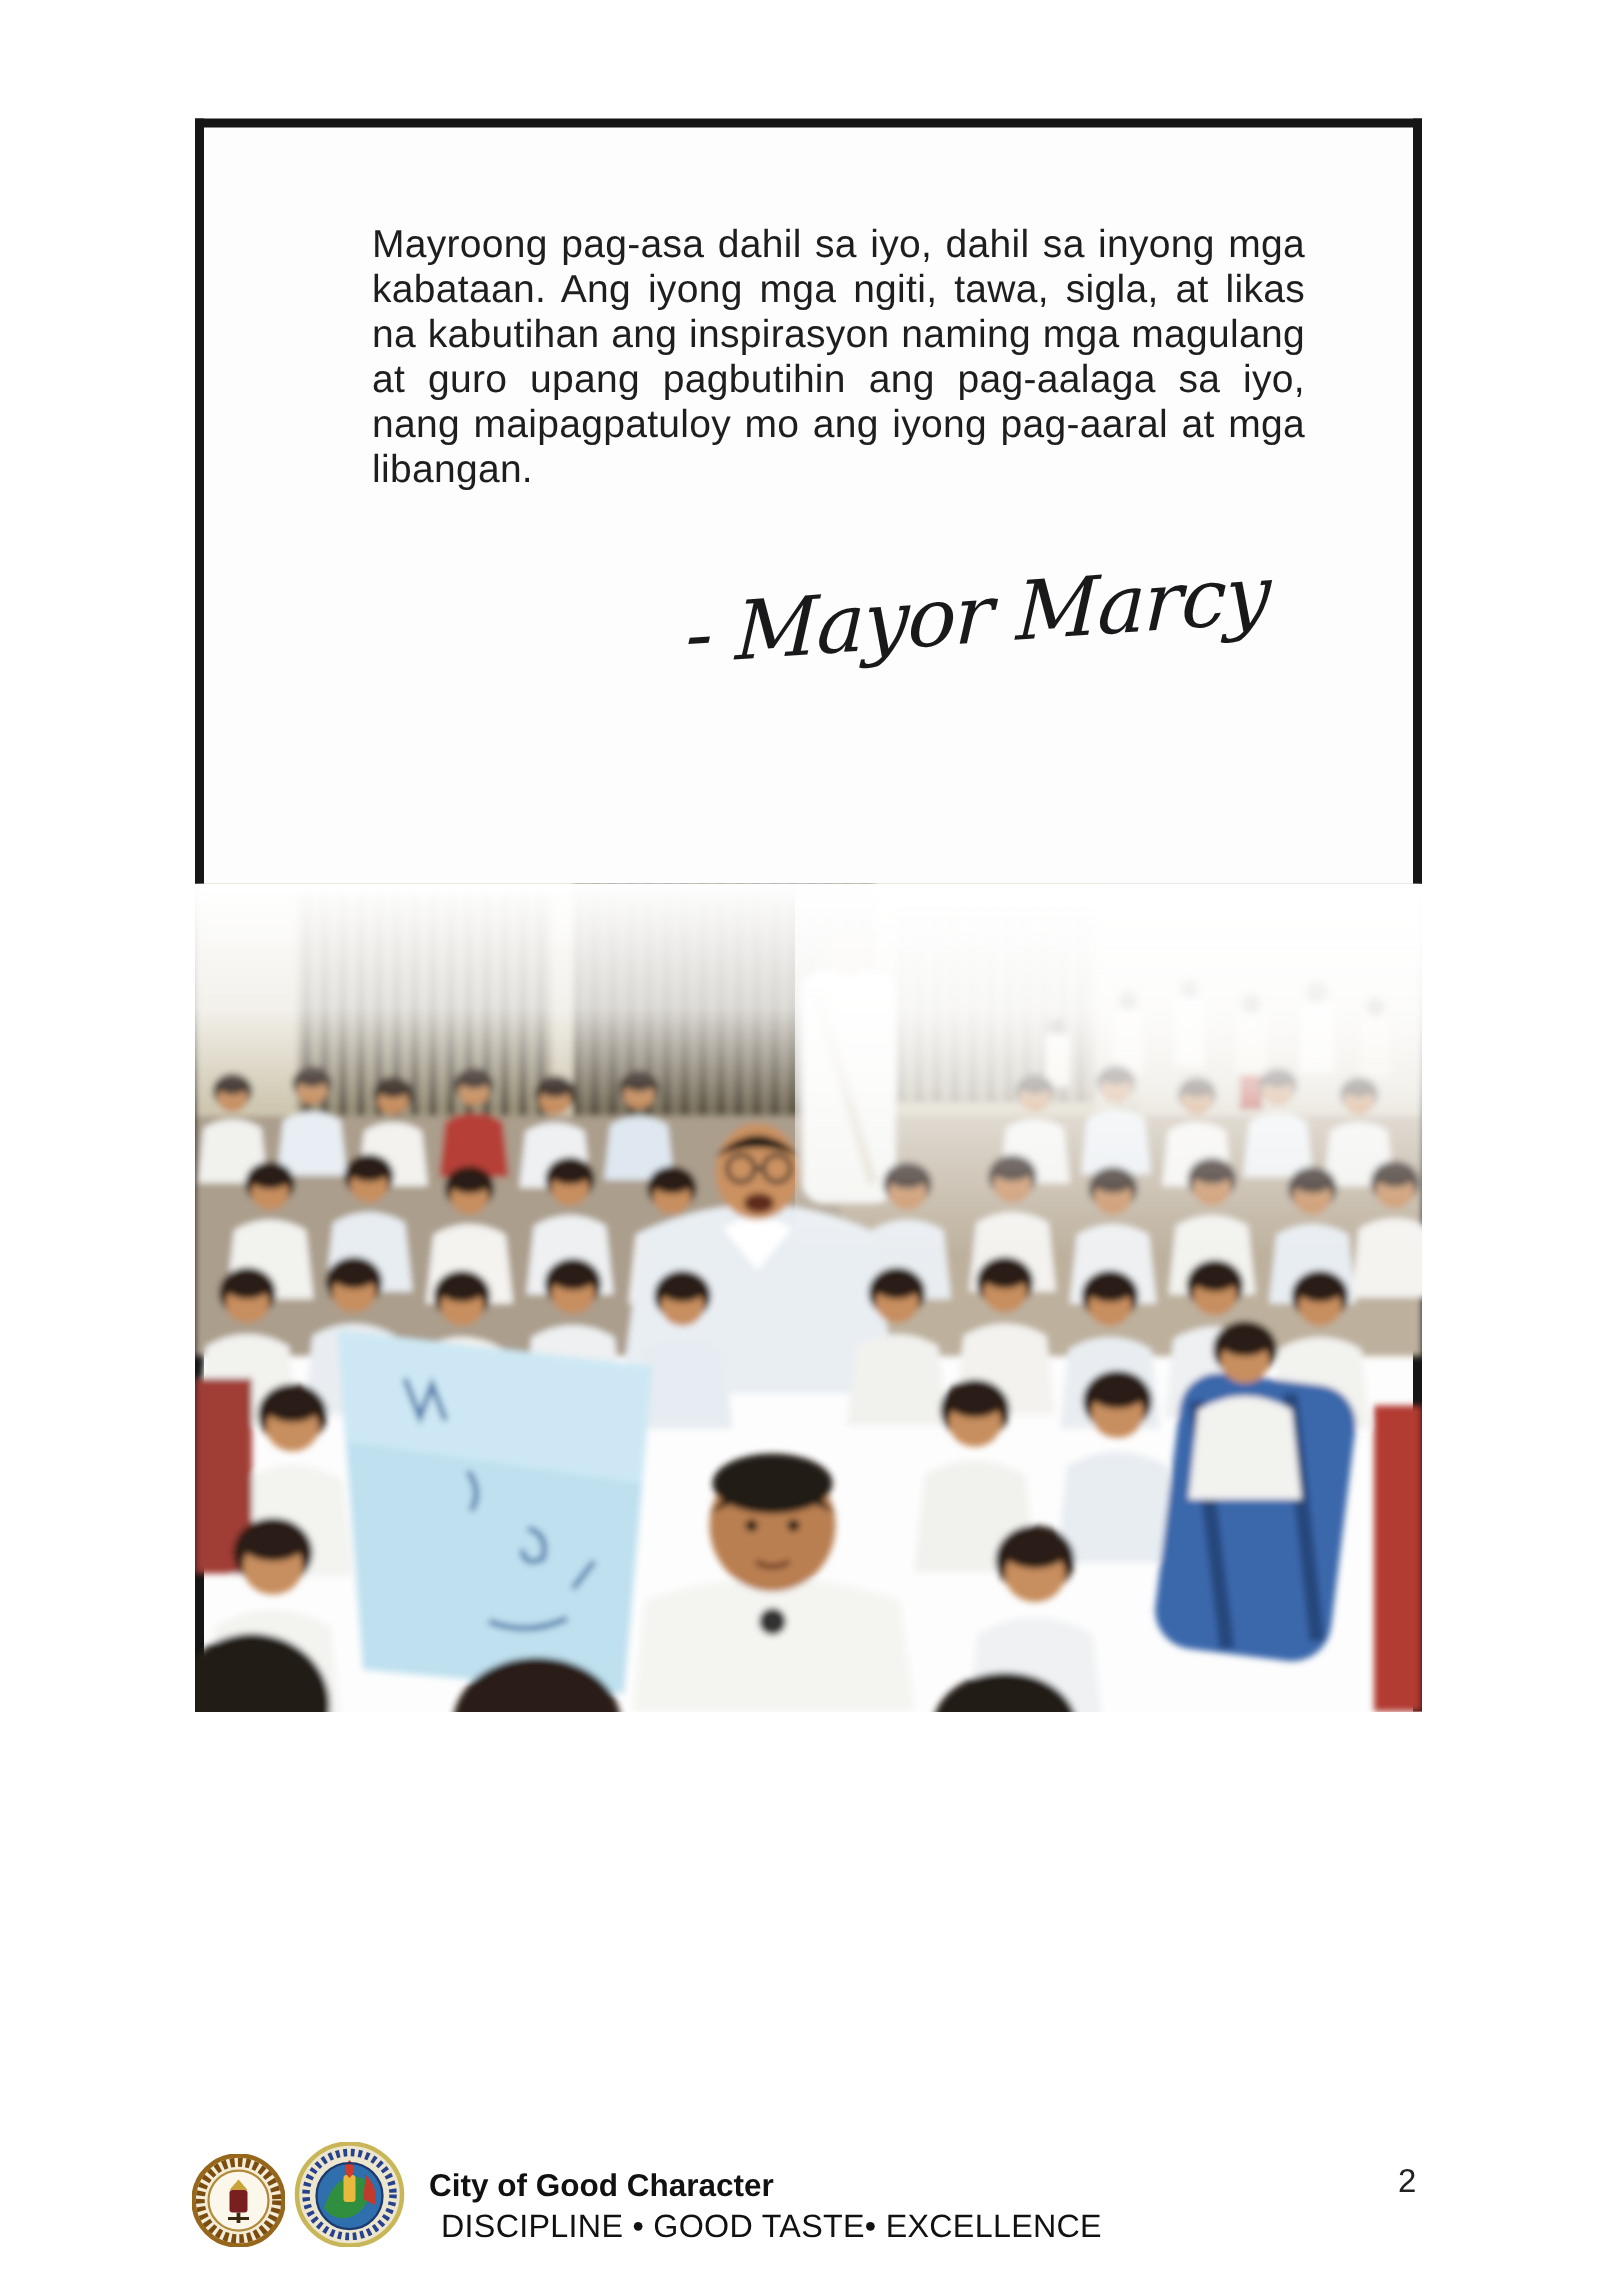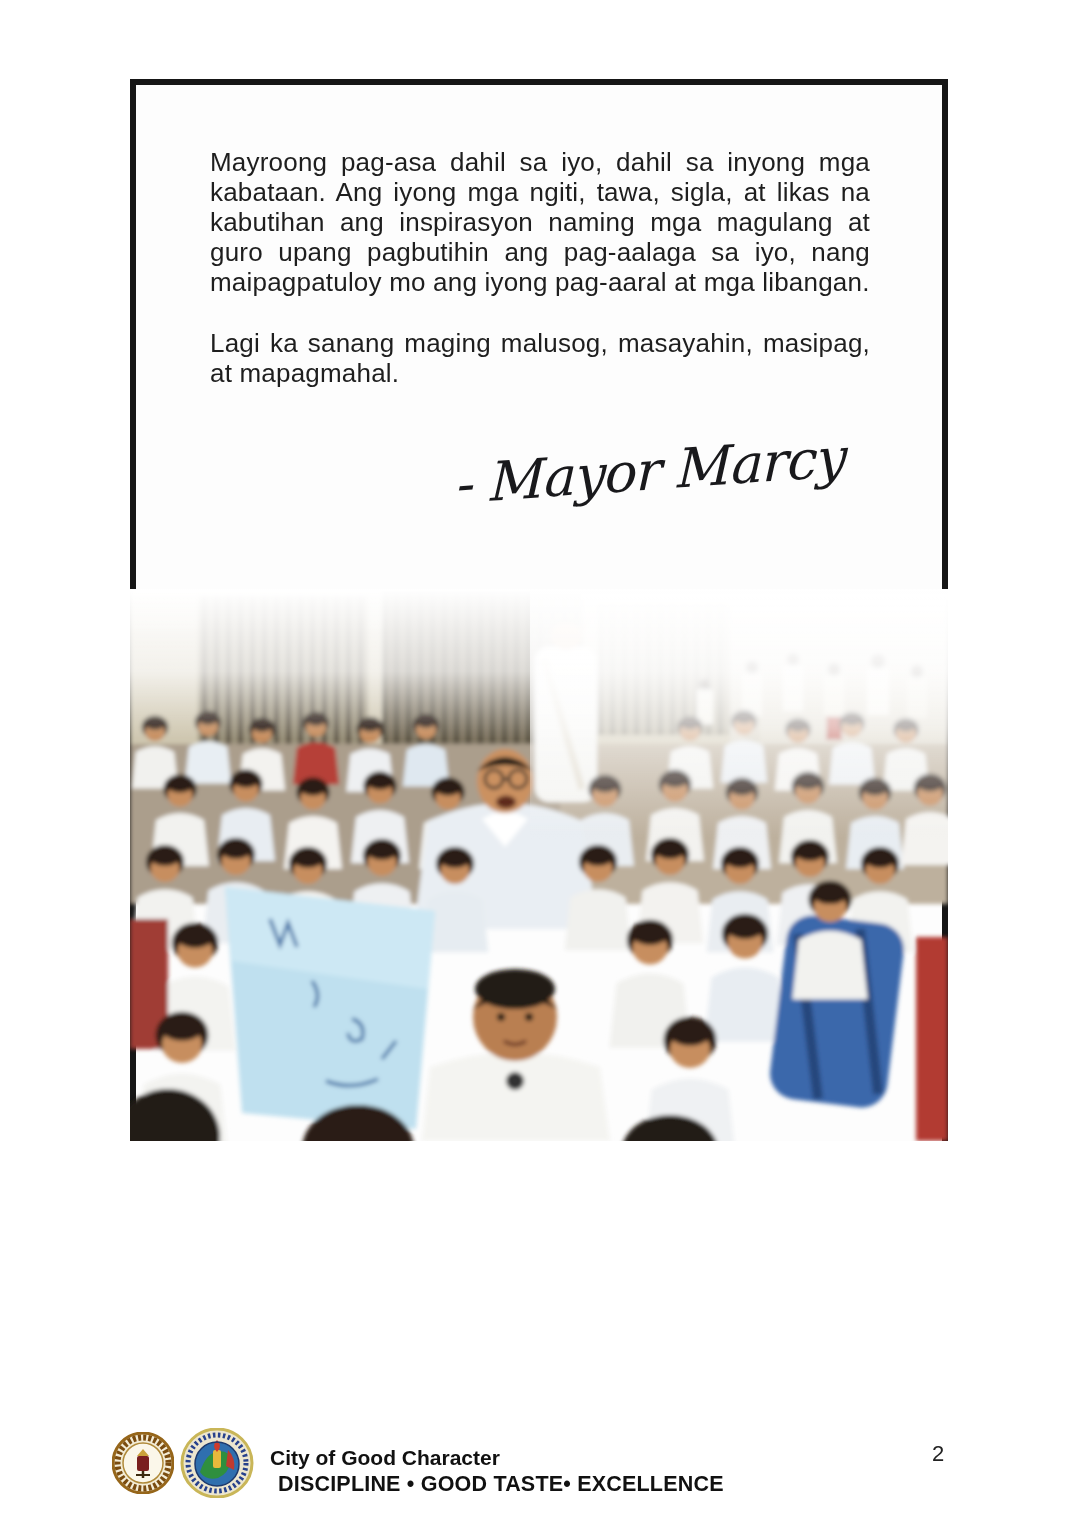--- a/index.html
+++ b/index.html
@@ -19,21 +19,21 @@
     top: 79px;
     width: 818px;
     height: 1062px;
     border: 6px solid #161616;
     border-bottom: none;
     background: #fdfdfd;
   }
   .letter-text {
     position: relative;
     z-index: 2;
-    padding: 62px 72px 0 74px;
+    padding: 62px 72px 0 112px;
   }
   .letter-text p {
     font-size: 26px;
     line-height: 30px;
     color: #1e1e1e;
     text-align: justify;
     letter-spacing: 0.2px;
     margin-bottom: 31px;
   }
   .signature {
@@ -55,57 +55,56 @@
     left: -6px;
     bottom: 0;
     width: 818px;
     height: 552px;
     z-index: 1;
     overflow: hidden;
   }
   .photo svg { display: block; width: 100%; height: 100%; }
   .footer {
     position: absolute;
-    left: 112px;
+    left: 128px;
     top: 1428px;
     display: flex;
-    align-items: center;
+    align-items: flex-end;
   }
   .seal { display: block; }
   .seal + .seal { margin-left: 6px; }
   .tagline { margin-left: 16px; padding-top: 16px; color: #111; }
   .tagline-1 {
     font-size: 21px;
     font-weight: bold;
     line-height: 26px;
   }
   .tagline-2 {
     font-size: 21.5px;
-    font-weight: bold;
+    font-weight: normal;
     line-height: 27px;
     padding-left: 8px;
     letter-spacing: 0.2px;
   }
   .page-number {
     position: absolute;
     left: 932px;
     top: 1441px;
     font-size: 22px;
     color: #222;
   }
 </style>
 </head>
 <body>
 
 <div class="page">
 
   <div class="letter-box">
     <div class="letter-text">
       <p>Mayroong pag-asa dahil sa iyo, dahil sa inyong mga kabataan. Ang iyong mga ngiti, tawa, sigla, at likas na kabutihan ang inspirasyon naming mga magulang at guro upang pagbutihin ang pag-aalaga sa iyo, nang maipagpatuloy mo ang iyong pag-aaral at mga libangan.</p>
-      <p>Lagi ka sanang maging malusog, masayahin, masipag, at mapagmahal.</p>
     </div>
     <div class="signature">- Mayor Marcy</div>
 
     <div class="photo">
       <svg viewBox="0 0 818 552" preserveAspectRatio="none">
         <defs>
           <filter id="soft" x="-5%" y="-5%" width="110%" height="110%">
             <feGaussianBlur stdDeviation="2.3"></feGaussianBlur>
           </filter>
           <pattern id="grille" width="12" height="12" patternUnits="userSpaceOnUse">

